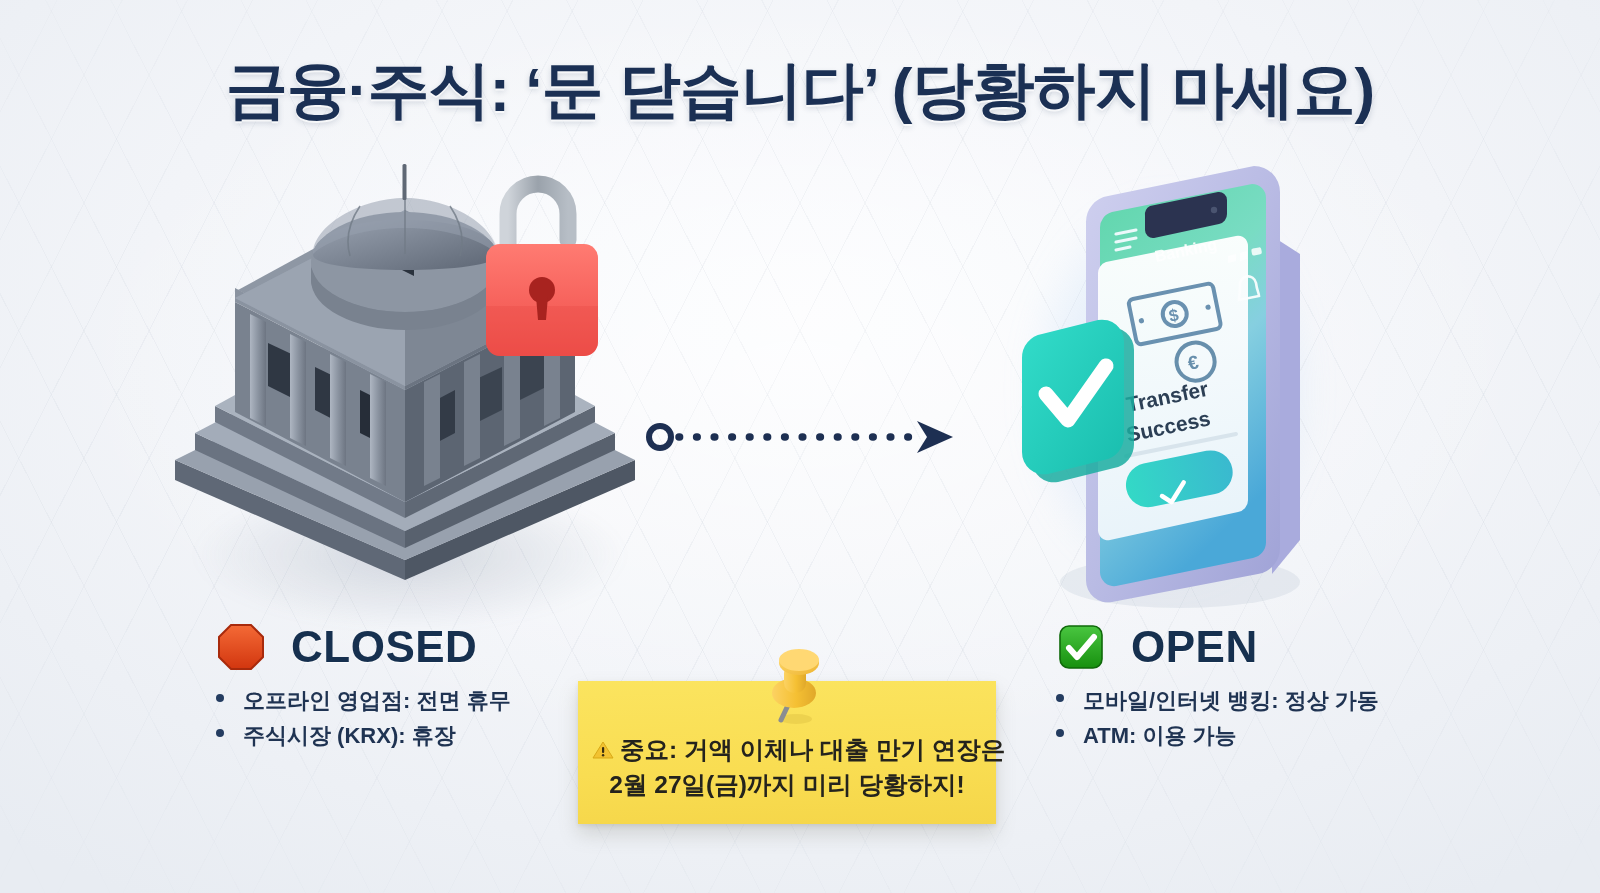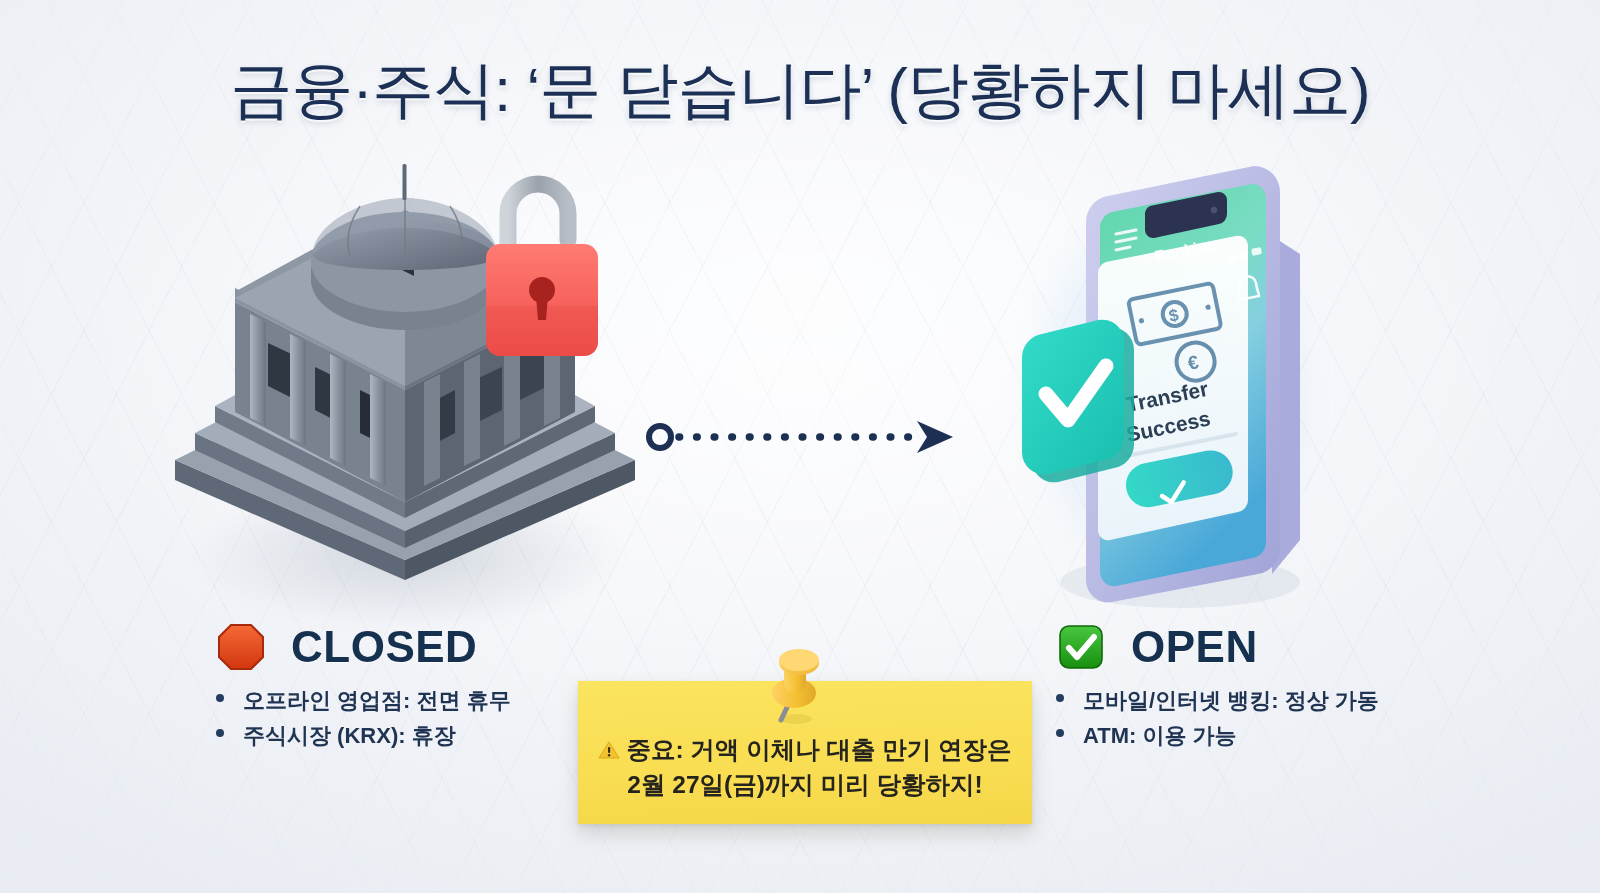--- a/index.html
+++ b/index.html
@@ -31,21 +31,21 @@
     position:absolute; inset:0;
     background:radial-gradient(ellipse 78% 72% at 50% 42%, rgba(255,255,255,.55) 0%, rgba(255,255,255,0) 60%);
     pointer-events:none;
   }
 
   
   #title {
     position:absolute; top:48px; left:0; width:100%;
     text-align:center;
     font-size:62px;
-    font-weight:normal;
+    font-weight:bold;
     letter-spacing:-1px;
     color:#1b3054;
     text-shadow:0 2px 0 rgba(255,255,255,.75), 0 3px 6px rgba(27,48,84,.18);
     white-space:nowrap;
   }
 
   
   #bank-wrap { position:absolute; left:150px; top:150px; width:520px; height:470px; }
   .bank-shadow{
     position:absolute; left:40px; top:330px; width:440px; height:150px;
@@ -90,21 +90,21 @@
     line-height:1.58; white-space:nowrap;
   }
   .bullet-list li .dot{
     width:8px; height:8px; border-radius:50%;
     background:#243c60; flex:0 0 auto;
     transform:translateY(-6px);
   }
 
   
   #note {
-    position:absolute; left:578px; top:681px; width:454px; height:143px;
+    position:absolute; left:578px; top:681px; width:418px; height:143px;
     background:linear-gradient(178deg, #fbe45f 0%, #f9dd52 60%, #f5d649 100%);
     box-shadow:0 10px 18px rgba(110,110,90,.22), 0 2px 4px rgba(110,110,90,.14);
   }
   #note-text{
     position:absolute; left:0; right:0; top:52px;
     text-align:center;
     color:#24231d; font-weight:bold;
     font-size:24.5px; line-height:1.42;
     padding:0 14px;
   }

